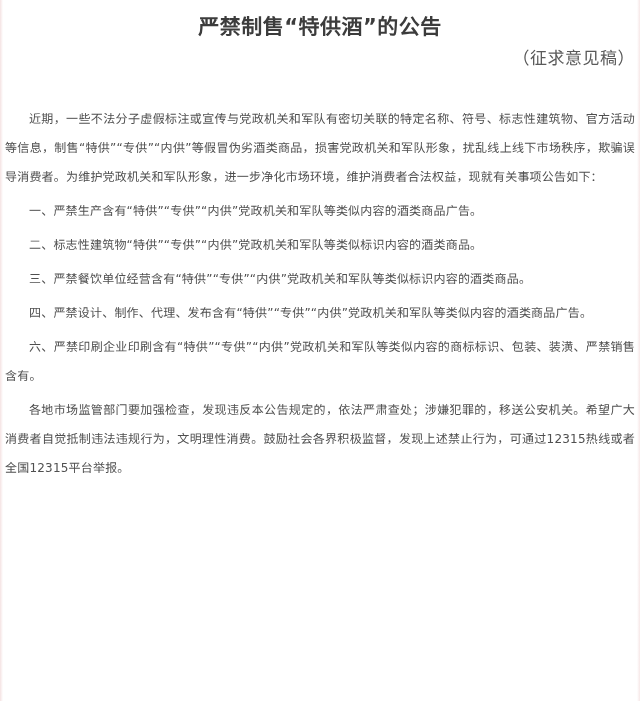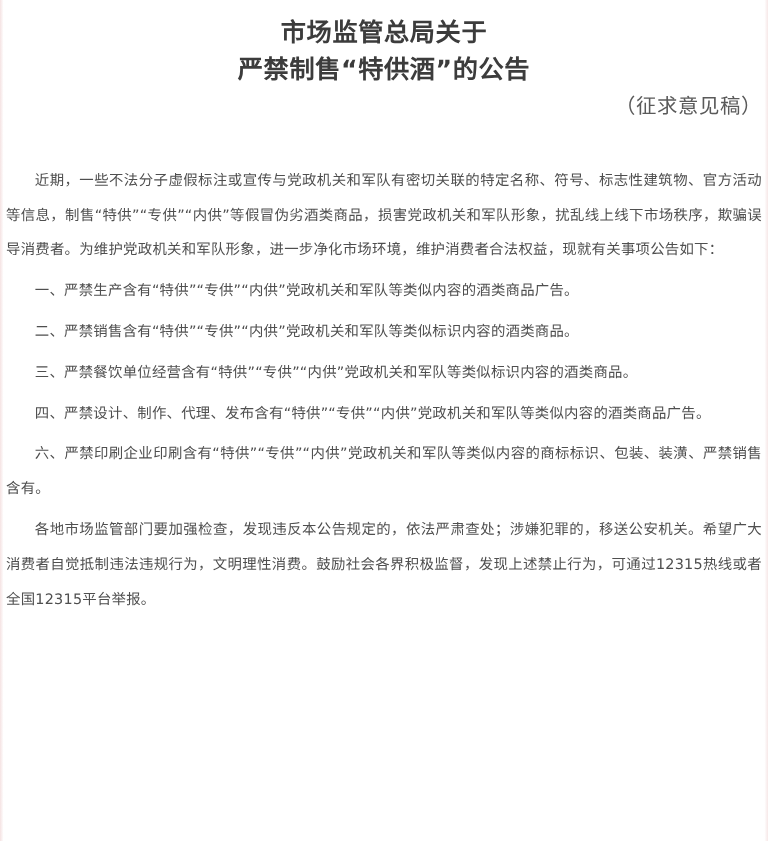--- a/index.html
+++ b/index.html
@@ -72,29 +72,28 @@
   }
 </style>
 </head>
 <body>
 
 <div class="page">
   <div class="edge edge-left"></div>
   <div class="edge edge-right"></div>
 
   <h1 class="title">
-    <span class="t-line">市场监管总局关于</span>
     <span class="t-line">严禁制售“特供酒”的公告</span>
   </h1>
 
   <div class="subtitle">（征求意见稿）</div>
 
   <div class="doc-body">
     <p>近期，一些不法分子虚假标注或宣传与党政机关和军队有密切关联的特定名称、符号、标志性建筑物、官方活动等信息，制售“特供”“专供”“内供”等假冒伪劣酒类商品，损害党政机关和军队形象，扰乱线上线下市场秩序，欺骗误导消费者。为维护党政机关和军队形象，进一步净化市场环境，维护消费者合法权益，现就有关事项公告如下：</p>
     <p>一、严禁生产含有“特供”“专供”“内供”党政机关和军队等类似内容的酒类商品广告。</p>
-    <p>二、严禁销售含有“特供”“专供”“内供”党政机关和军队等类似标识内容的酒类商品。</p>
+    <p>二、标志性建筑物“特供”“专供”“内供”党政机关和军队等类似标识内容的酒类商品。</p>
     <p>三、严禁餐饮单位经营含有“特供”“专供”“内供”党政机关和军队等类似标识内容的酒类商品。</p>
     <p>四、严禁设计、制作、代理、发布含有“特供”“专供”“内供”党政机关和军队等类似内容的酒类商品广告。</p>
     <p>六、严禁印刷企业印刷含有“特供”“专供”“内供”党政机关和军队等类似内容的商标标识、包装、装潢、严禁销售含有。</p>
     <p>各地市场监管部门要加强检查，发现违反本公告规定的，依法严肃查处；涉嫌犯罪的，移送公安机关。希望广大消费者自觉抵制违法违规行为，文明理性消费。鼓励社会各界积极监督，发现上述禁止行为，可通过12315热线或者全国12315平台举报。</p>
 
   </div>
 </div>
 
 </body></html>

